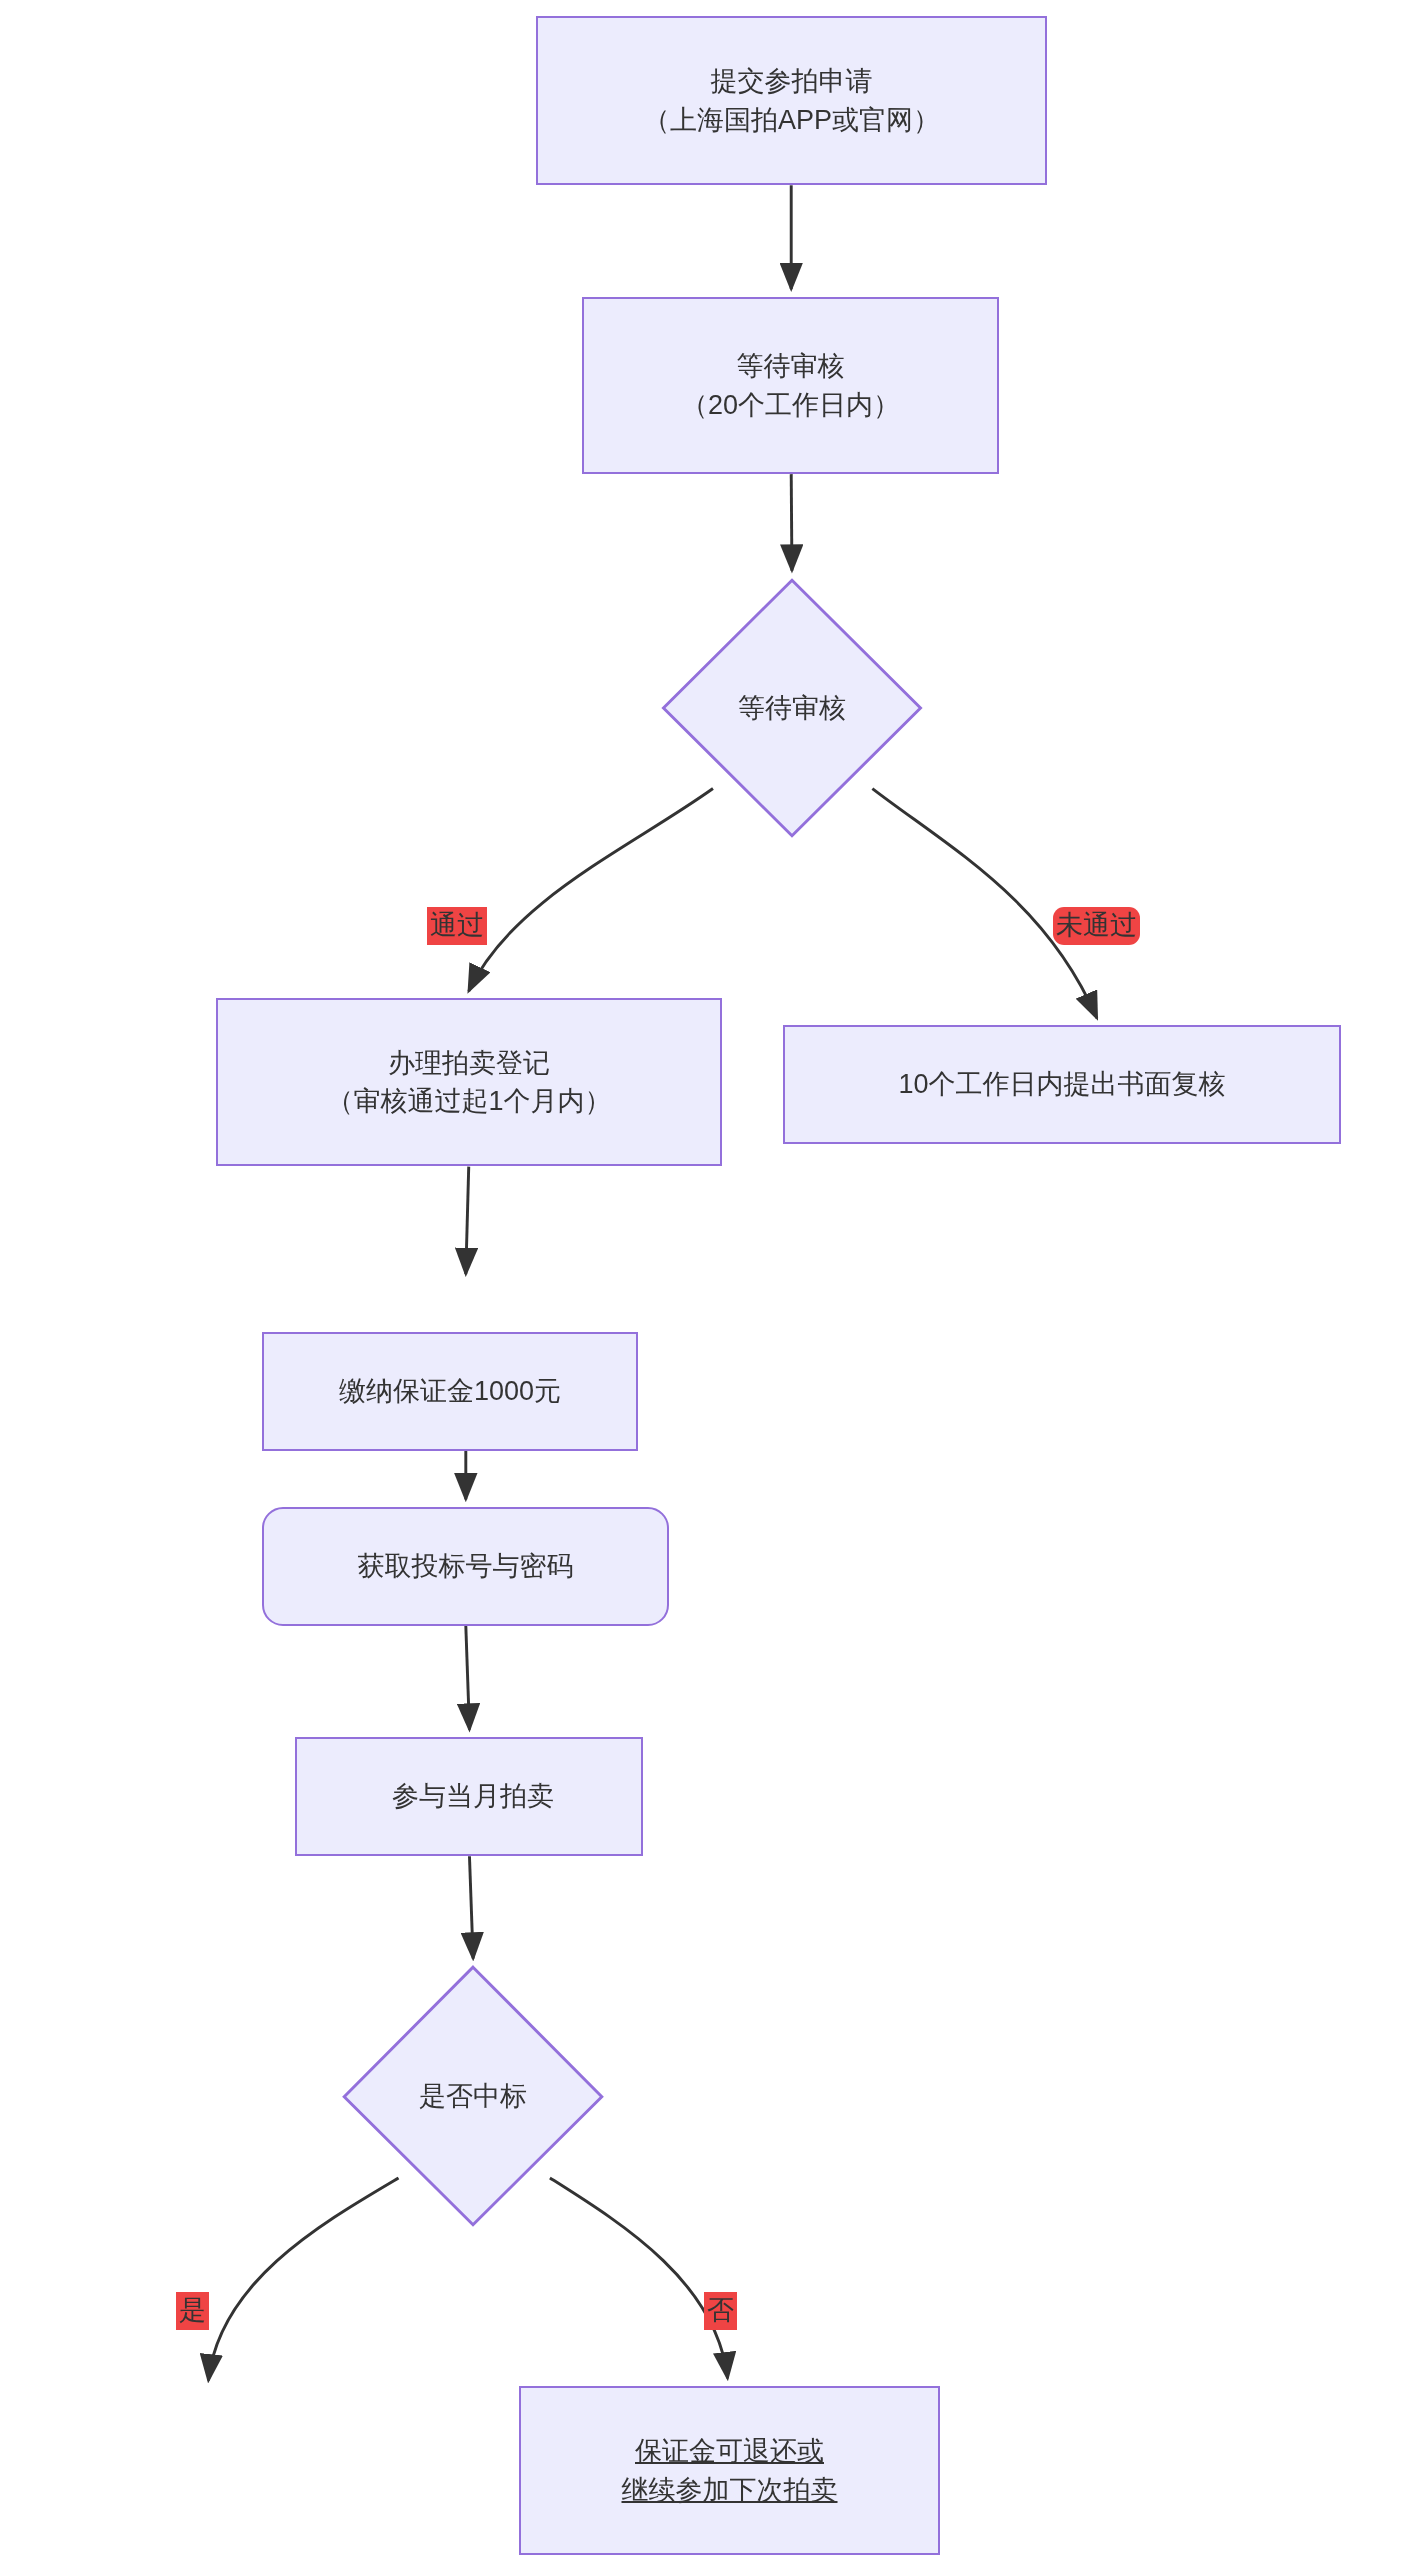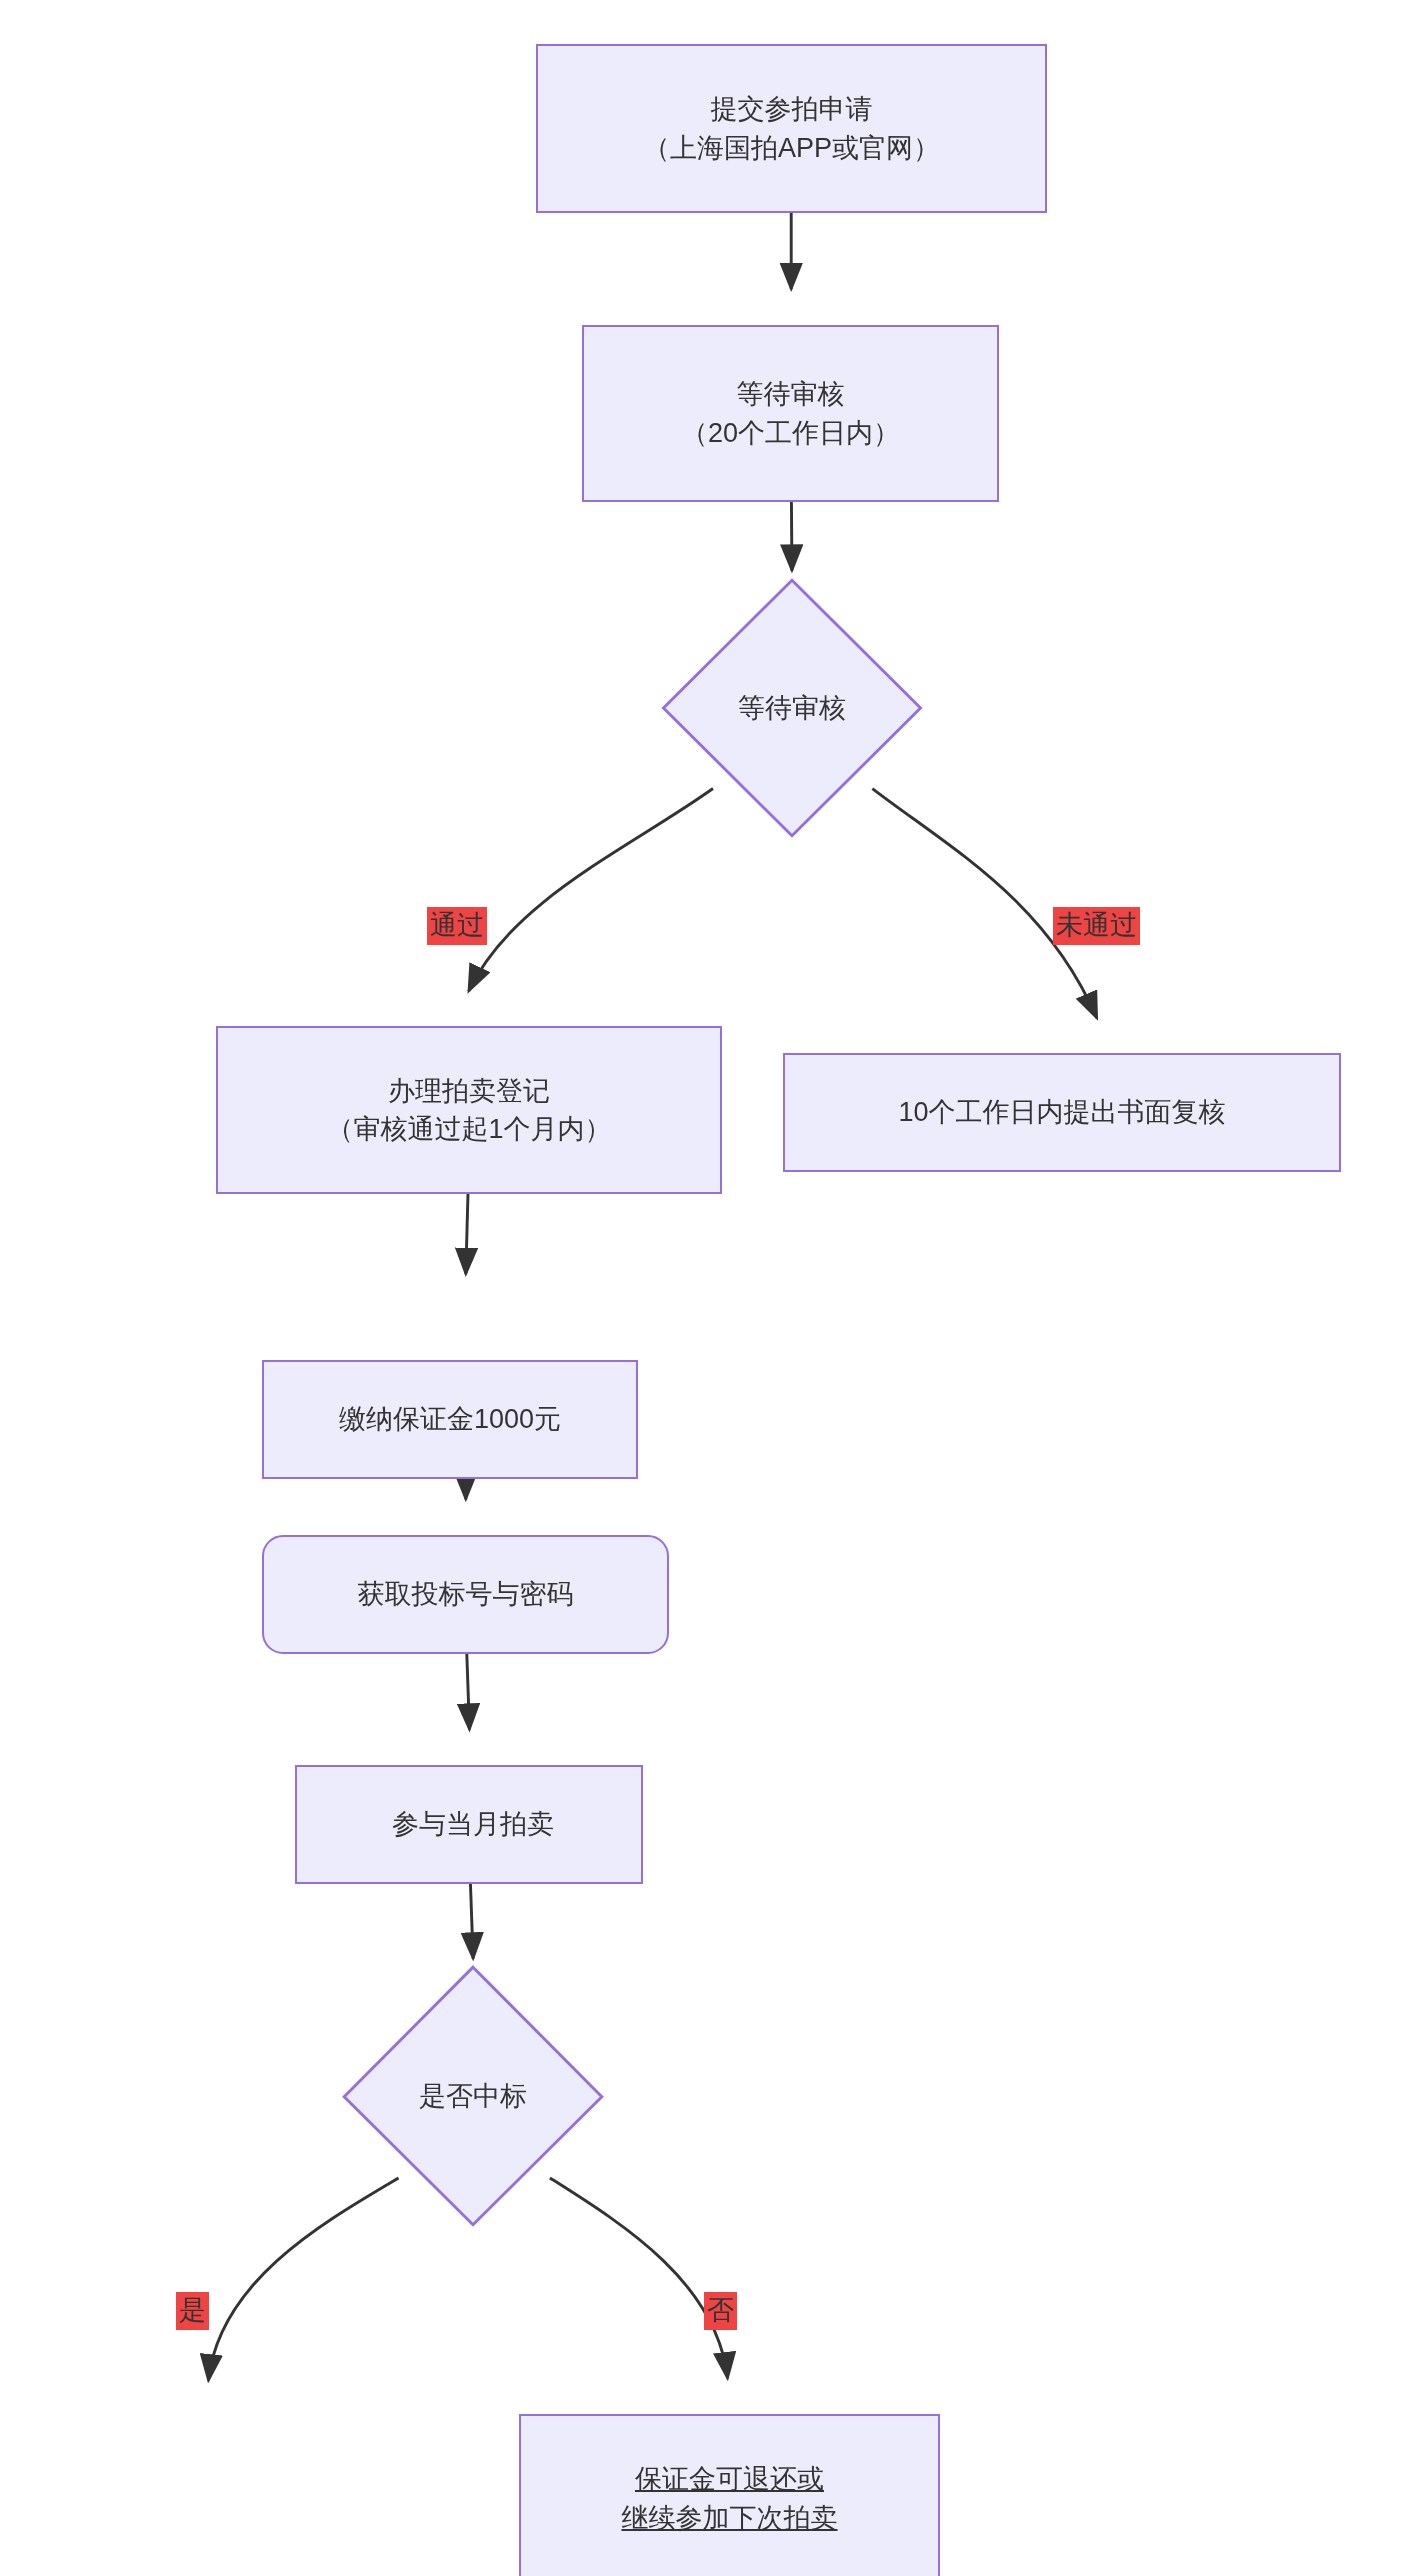--- a/index.html
+++ b/index.html
@@ -31,21 +31,20 @@
     border: 2.2px solid #9370db;
     display: flex;
     align-items: center;
     justify-content: center;
     text-align: center;
     color: #333333;
     font-size: 27px;
     line-height: 1.42;
     white-space: pre-line;
     z-index: 2;
-    margin-top: 28px;
   }
   .diamond-wrap {
     position: absolute;
     z-index: 2;
   }
   .diamond-wrap svg {
     position: absolute;
     left: 0;
     top: 0;
     overflow: visible;
@@ -160,20 +159,20 @@
     </svg>
     <div class="diamond-label">是否中标</div>
   </div>
 
 
   <div class="node" style="left:519px; top:2386px; width:421px; height:169px;text-decoration:underline;">保证金可退还或
 继续参加下次拍卖</div>
 
   <div class="edge-label" style="left:427px; top:892px;">通过</div>
 
-  <div class="edge-label" style="left:1053px; top:892px;">未通过</div>
+  <div class="edge-label" style="left:1053px; top:892px;border-radius:11px;">未通过</div>
 
   <div class="edge-label" style="left:176px; top:2277px;">是</div>
 
   <div class="edge-label" style="left:704px; top:2277px;">否</div>
 
 </div>
 
 
 </body></html>

